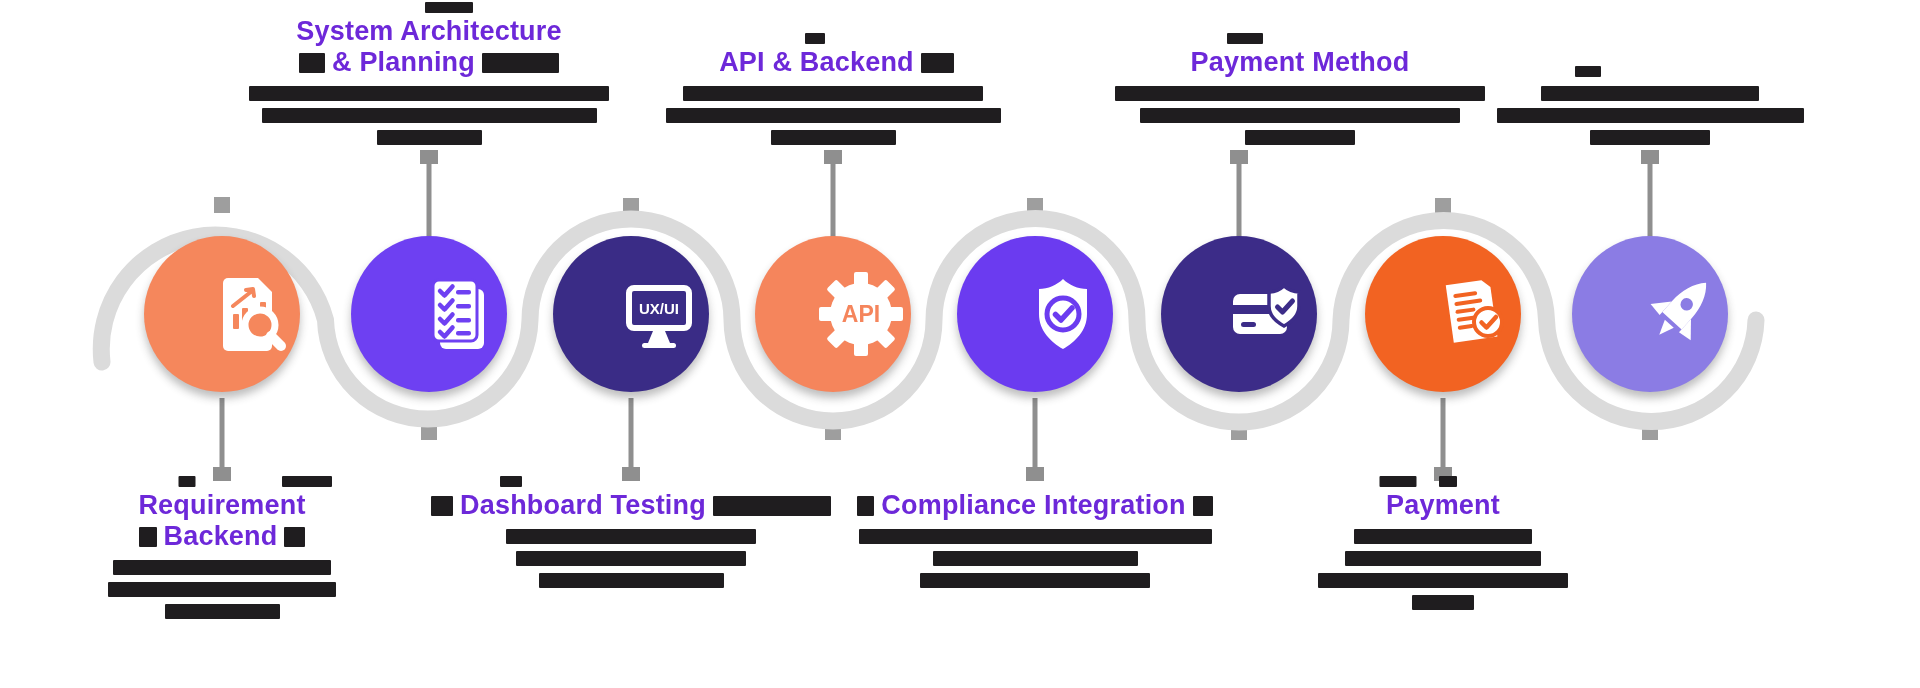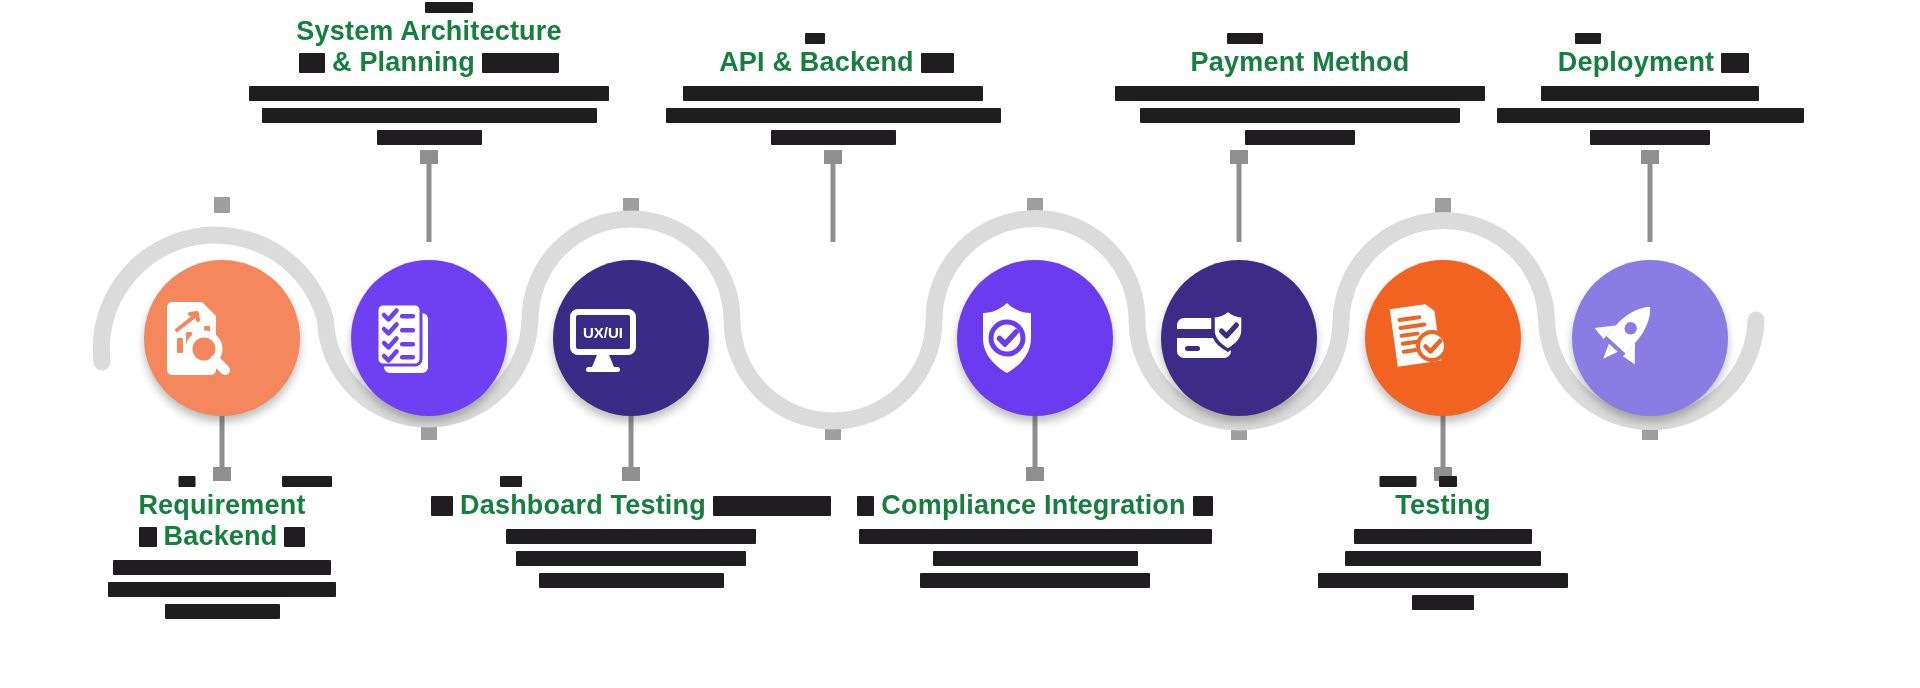--- a/index.html
+++ b/index.html
@@ -1,30 +1,30 @@
 <!DOCTYPE html>
 <html><head>
 <meta charset="utf-8">
 <style>
   html,body{margin:0;padding:0;background:#fff;}
   *{box-sizing:border-box;}
   .stage{position:relative;width:1920px;height:688px;background:#fff;overflow:hidden;
          font-family:"Liberation Sans",sans-serif;}
   .ribbon-svg{position:absolute;left:0;top:0;}
-  .circle{position:absolute;top:260px;width:156px;height:156px;border-radius:50%;
-          display:flex;align-items:center;justify-content:flex-start;
+  .circle{position:absolute;top:236px;width:156px;height:156px;border-radius:50%;
+          display:flex;align-items:center;justify-content:flex-end;
           box-shadow:0 6px 9px rgba(40,40,40,.30);}
   .circle svg{width:100px;height:100px;display:block;}
   .col{position:absolute;width:480px;transform:translateX(-50%);text-align:center;}
   .col.top{bottom:536px;}
   .col.bottom{top:474px;}
   .marksrow{position:relative;height:14px;margin-bottom:2px;}
   .marksrow .mark{position:absolute;top:2px;height:11px;background:#1f1d1f;
                   transform:translateX(-50%);border-radius:1px;}
-  .title-line{font-size:27px;line-height:31px;font-weight:700;color:#15803d;
+  .title-line{font-size:27px;line-height:31px;font-weight:700;color:#6d28d9;
               letter-spacing:.2px;white-space:nowrap;}
   .tbar{display:inline-block;width:0;height:20px;background:#1f1d1f;border-radius:1px;
         vertical-align:-2px;margin:0 7px;}
   .desc{margin-top:8px;}
   .desc .rbar{height:15px;margin:0 auto 7px;background:#1f1d1f;border-radius:1px;}
   svg text{font-family:"Liberation Sans",sans-serif;}
 </style>
 </head>
 <body>
 
@@ -112,20 +112,36 @@
 
   <div class="circle" style="left: 553px; background: rgb(58, 44, 134); color: rgb(58, 44, 134);">
     <svg viewBox="0 0 100 100">
       <rect x="20" y="24" width="60" height="40" rx="5" fill="none" stroke="#fff" stroke-width="6"></rect>
       <text x="50" y="50" font-size="15" font-weight="bold" fill="#fff" text-anchor="middle">UX/UI</text>
       <path d="M44 67 h12 l5 12 h-22 z" fill="#fff"></path>
       <rect x="33" y="79" width="34" height="5" rx="2.5" fill="#fff"></rect>
     </svg>
   </div>
 
+  <div class="circle" style="left: 755px; background: rgb(245, 133, 92); color: rgb(245, 133, 92);">
+    <svg viewBox="0 0 100 100">
+      <g fill="#fff">
+        <circle cx="50" cy="50" r="31"></circle>
+        <rect x="43" y="8" width="14" height="14" rx="2" transform="rotate(0 50 50)"></rect>
+        <rect x="43" y="8" width="14" height="14" rx="2" transform="rotate(45 50 50)"></rect>
+        <rect x="43" y="8" width="14" height="14" rx="2" transform="rotate(90 50 50)"></rect>
+        <rect x="43" y="8" width="14" height="14" rx="2" transform="rotate(135 50 50)"></rect>
+        <rect x="43" y="8" width="14" height="14" rx="2" transform="rotate(180 50 50)"></rect>
+        <rect x="43" y="8" width="14" height="14" rx="2" transform="rotate(225 50 50)"></rect>
+        <rect x="43" y="8" width="14" height="14" rx="2" transform="rotate(270 50 50)"></rect>
+        <rect x="43" y="8" width="14" height="14" rx="2" transform="rotate(315 50 50)"></rect>
+      </g>
+      <text x="50" y="58" font-size="23" font-weight="bold" fill="currentColor" text-anchor="middle">API</text>
+    </svg>
+  </div>
 
   <div class="circle" style="left: 957px; background: rgb(107, 59, 240); color: rgb(107, 59, 240);">
     <svg viewBox="0 0 100 100">
       <path d="M50 15 C 44 21 35 25 26 25 L 26 50 C 26 67 38 78 50 85 C 62 78 74 67 74 50 L 74 25 C 65 25 56 21 50 15 Z" fill="#fff"></path>
       <circle cx="50" cy="50" r="16" fill="#fff" stroke="currentColor" stroke-width="5"></circle>
       <path d="M42.5 50.5 l5.5 5.5 l11 -12" stroke="currentColor" stroke-width="5.5" fill="none" stroke-linecap="round" stroke-linejoin="round"></path>
     </svg>
   </div>
 
   <div class="circle" style="left: 1161px; background: rgb(60, 44, 136); color: rgb(60, 44, 136);">
@@ -238,34 +254,33 @@
         <div class="rbar" style="width: 320px;"></div>
         <div class="rbar" style="width: 110px;"></div>
       </div>
   </div>
 
   <div class="col bottom" style="left:1443px;">
     <div class="marksrow">
         <span class="mark" style="left: calc(50% - 45px); width: 37px;"></span>
         <span class="mark" style="left: calc(50% + 5px); width: 18px;"></span>
       </div>
-    <div class="title-line"><span class="tbar"></span><span>Testing</span><span class="tbar"></span></div>
+    <div class="title-line"><span class="tbar"></span><span>Payment</span><span class="tbar"></span></div>
     <div class="desc">
         <div class="rbar" style="width: 178px;"></div>
         <div class="rbar" style="width: 196px;"></div>
         <div class="rbar" style="width: 250px;"></div>
         <div class="rbar" style="width: 62px;"></div>
       </div>
   </div>
 
   <div class="col top" style="left:1650px;">
     <div class="marksrow">
         <span class="mark" style="left: calc(50% - 62px); width: 26px;"></span>
       </div>
-    <div class="title-line"><span class="tbar"></span><span>Deployment</span><span class="tbar" style="width: 28px;"></span></div>
     <div class="desc">
         <div class="rbar" style="width: 218px;"></div>
         <div class="rbar" style="width: 307px;"></div>
         <div class="rbar" style="width: 120px;"></div>
       </div>
   </div>
 
 </div>
 
 </body></html>

